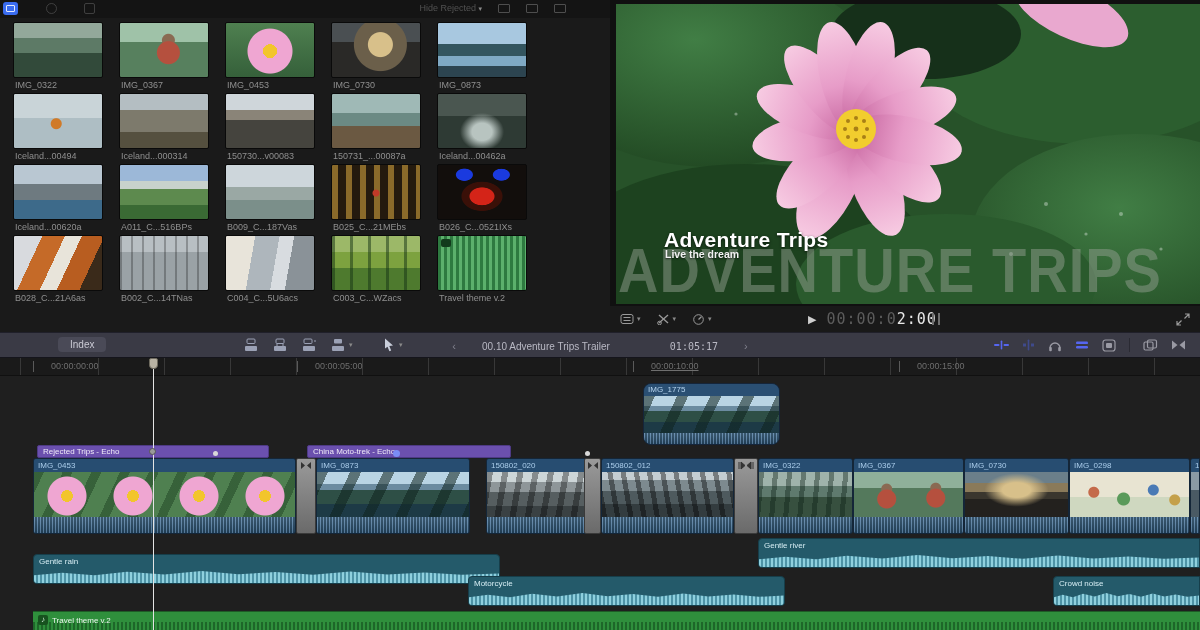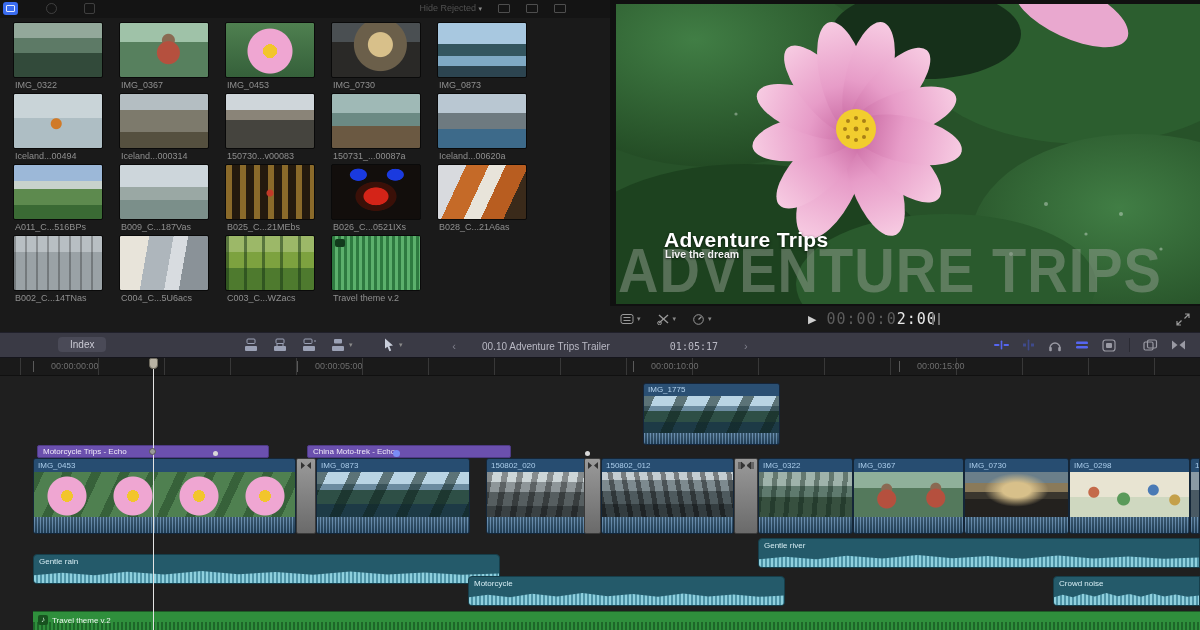--- a/index.html
+++ b/index.html
@@ -81,21 +81,21 @@
   .ruler { position:absolute; left:0; top:0; width:100%; height:18px; background:#1a1a1a; border-bottom:1px solid #101010;
            background-image:repeating-linear-gradient(90deg,transparent 0 65px,#383838 65px 66px); background-position:33px 0; }
   .ruler-label { position:absolute; top:3px; font-size:9px; color:#6e6e6e; border-left:1px solid #5a5a5a; padding-left:17px; line-height:11px; }
 
   .playhead-line { position:absolute; left:153px; top:0; width:1px; height:272px; background:#e4e4e4; z-index:30; }
   .playhead-handle { position:absolute; left:149px; top:0; width:9px; height:11px; background:#b9b3a4; border:1px solid #6e6a5e; border-radius:2px 2px 4px 4px; z-index:31; }
 
   .marker-dot { position:absolute; width:5px; height:5px; border-radius:50%; z-index:5; }
 
   
-  .cclip { position:absolute; left:643px; top:25px; width:137px; height:62px; border-radius:3px; overflow:hidden; border:1px solid #15253a; background:#24435f; }
+  .cclip { position:absolute; left:643px; top:25px; width:137px; height:62px; border-radius:8px; overflow:hidden; border:1px solid #15253a; background:#24435f; }
   .cclip .vname { height:12px; background:#2a4f73; color:#b6d4ef; font-size:8px; padding:1px 0 0 4px; }
   .cclip .film { height:37px; }
   .cclip .wave { height:11px; }
 
   
   .tclip { position:absolute; top:87px; height:13px; background:#6b50ae; border:1px solid #4e3a85; border-radius:2px; color:#efeaf8; font-size:8px; padding:1px 0 0 5px; white-space:nowrap; overflow:hidden; }
   .ph-dot { position:absolute; left:149px; top:90px; width:7px; height:7px; border-radius:50%; background:#9a9a9a; border:1px solid #555; z-index:32; }
 
   
   .vclip { position:absolute; top:100px; height:76px; border-radius:3px; overflow:hidden; border:1px solid #142638; background:#1d3c59; }
@@ -177,20 +177,24 @@
           <div class="thumb t7"></div>
           <div class="tlabel">Iceland...000314</div>
         </div>
       <div class="cell">
           <div class="thumb t8"></div>
           <div class="tlabel">150730...v00083</div>
         </div>
       <div class="cell">
           <div class="thumb t9"></div>
           <div class="tlabel">150731_...00087a</div>
+        </div>
+      <div class="cell">
+          <div class="thumb t10"></div>
+          <div class="tlabel">Iceland...00462a</div>
         </div>
       <div class="cell">
           <div class="thumb t11"></div>
           <div class="tlabel">Iceland...00620a</div>
         </div>
       <div class="cell">
           <div class="thumb t12"></div>
           <div class="tlabel">A011_C...516BPs</div>
         </div>
       <div class="cell">
@@ -433,35 +437,35 @@
           <path d="M1 1.5 L6.5 6 L1 10.5 Z" fill="#9a9aa4"></path>
           <path d="M14 1.5 L8.5 6 L14 10.5 Z" fill="#9a9aa4"></path>
         </svg>
     </div>
   </section>
 
   <section id="timeline">
     <div class="ruler">
       <div class="ruler-label" style="left:33px;">00:00:00:00</div>
       <div class="ruler-label" style="left:297px;">00:00:05:00</div>
-      <div class="ruler-label" style="left:633px;">00:00:10:00</div>
+      <div class="ruler-label" style="left:633px;text-decoration:underline;">00:00:10:00</div>
       <div class="ruler-label" style="left:899px;">00:00:15:00</div>
     </div>
 
     <div class="cclip">
       <div class="vname">IMG_1775</div>
       <div class="film film-river"></div>
       <div class="wave"></div>
     </div>
 
     <div class="marker-dot" style="left:213px; top:93px; background:#d8d8d8;"></div>
     <div class="marker-dot" style="left:393px; top:92px; background:#7b8cf5; width:7px; height:7px;"></div>
     <div class="marker-dot" style="left:585px; top:93px; background:#d8d8d8;"></div>
 
-    <div class="tclip" style="left:37px; width:232px;">Motorcycle Trips - Echo</div>
+    <div class="tclip" style="left:37px; width:232px;">Rejected Trips - Echo</div>
     <div class="tclip" style="left:307px; width:204px;">China Moto-trek - Echo</div>
     <div class="ph-dot"></div>
 
     <div class="vclip" style="left:33px; width:263px;">
       <div class="vname">IMG_0453</div>
       <div class="film film-lotus"></div>
       <div class="wave"></div>
     </div>
     <div class="trans" style="left:296px; width:20px;">
       <svg class="icon-svg" width="12" height="9" viewBox="0 0 12 9">

